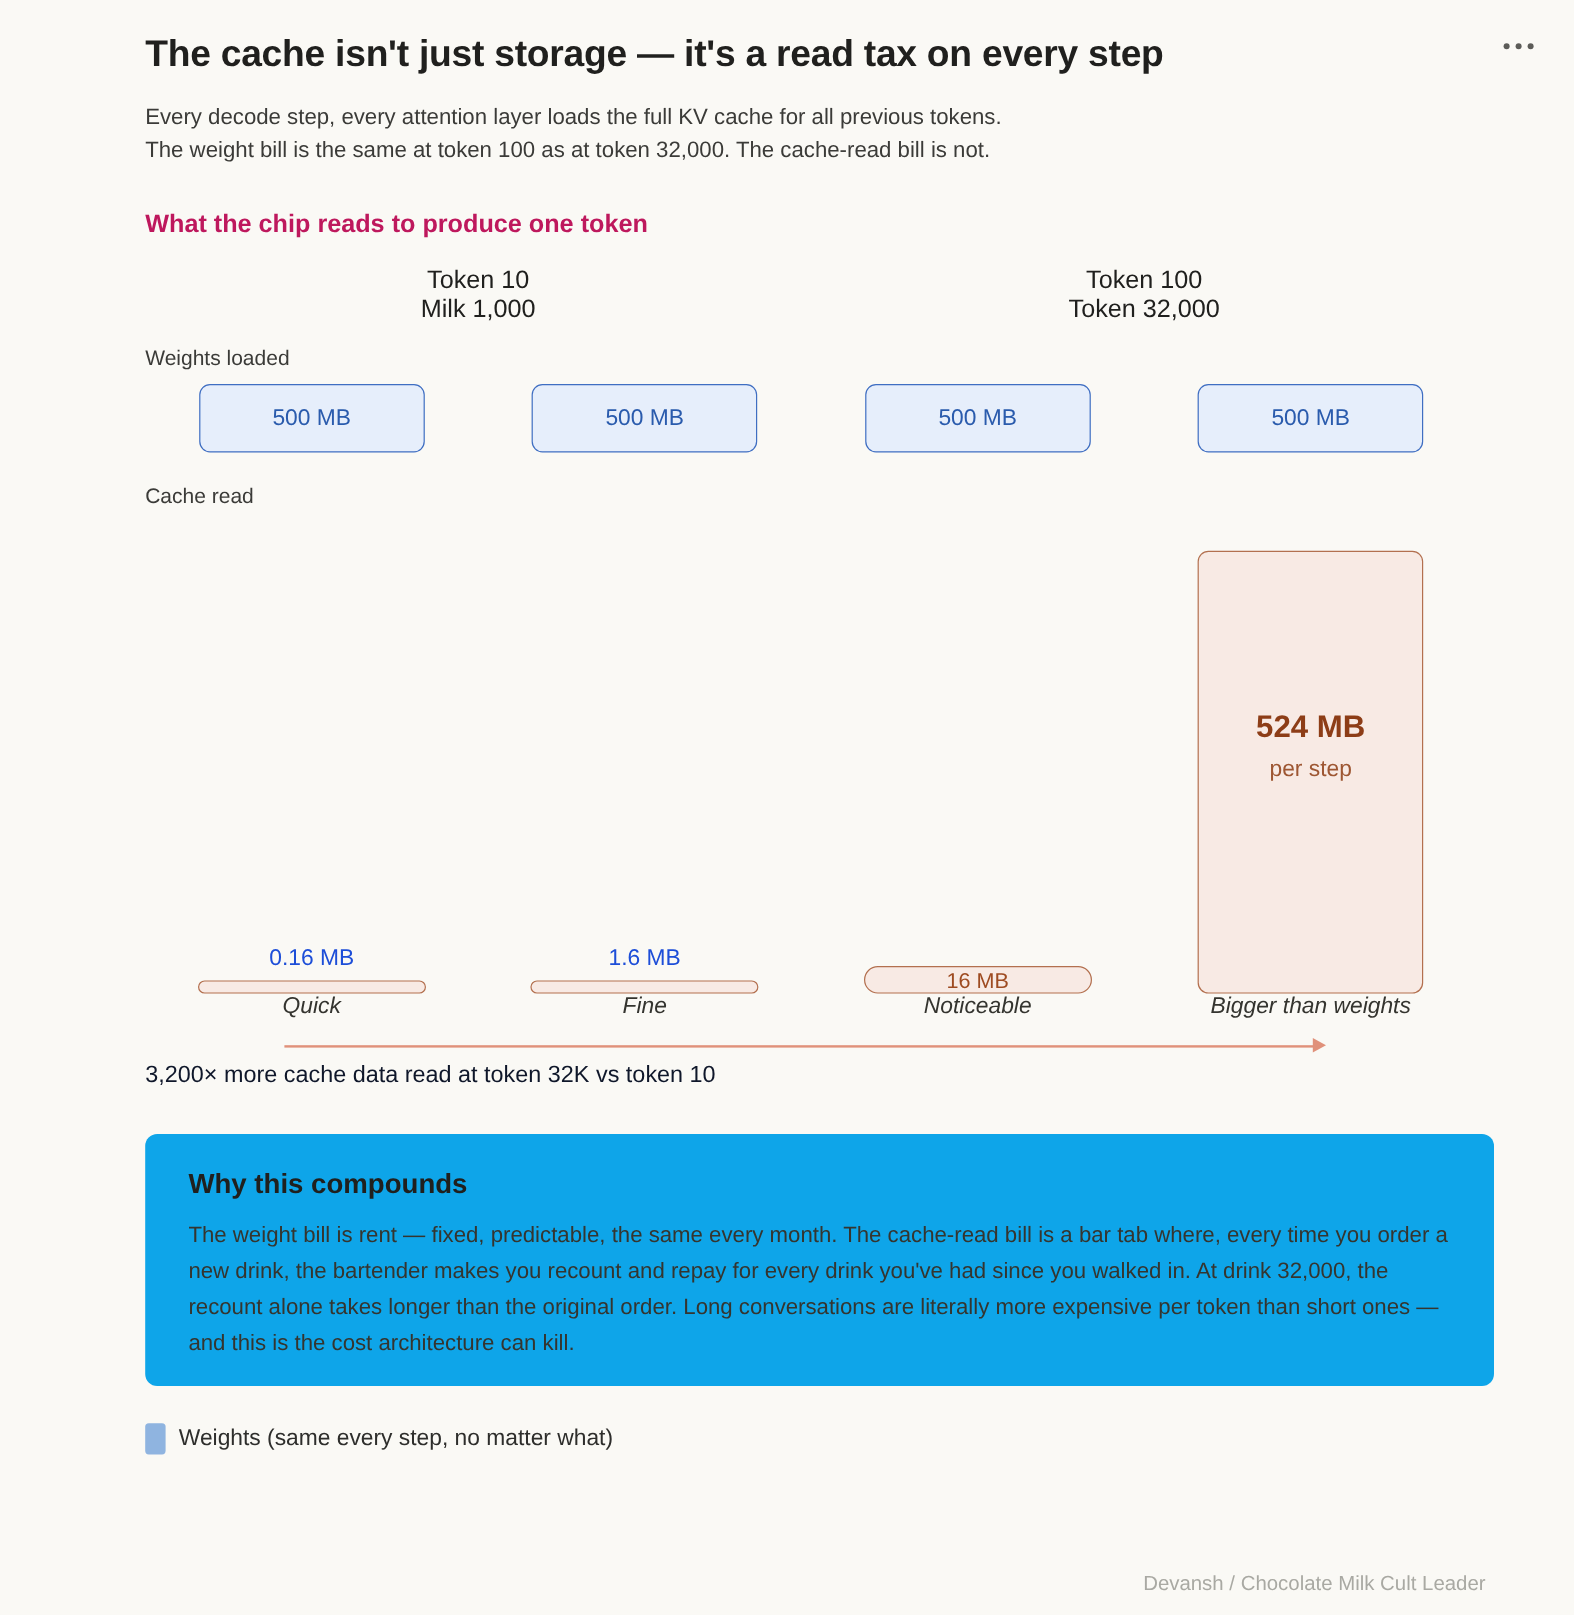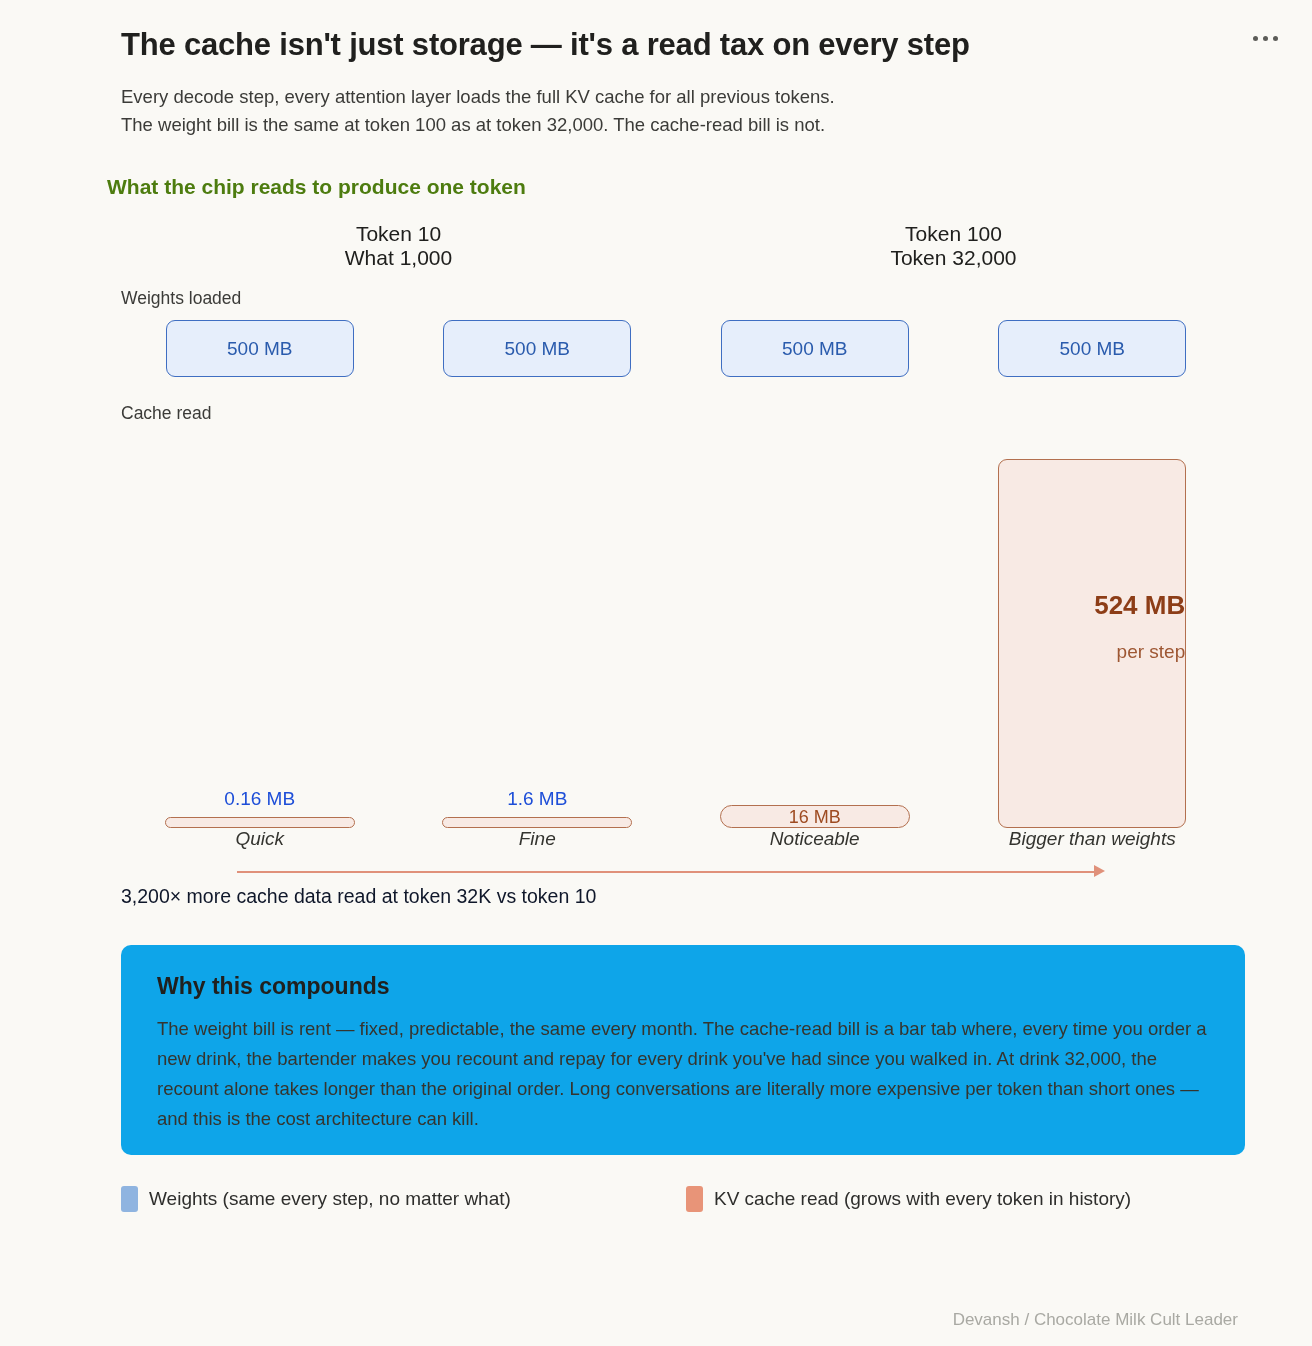--- a/index.html
+++ b/index.html
@@ -25,22 +25,22 @@
     font-size: 31px; font-weight: 700; letter-spacing: -0.2px;
     color: #20201e;
   }
   .subtitle {
     position: absolute; left: 121px; top: 83px;
     font-size: 18.5px; line-height: 28px; color: #3b3b38;
   }
 
   
   .section-label {
-    position: absolute; left: 107px; top: 175px;
-    font-size: 21px; font-weight: 700; color: #4d7c0f;
+    position: absolute; left: 121px; top: 175px;
+    font-size: 21px; font-weight: 700; color: #be185d;
   }
 
   .cols {
     position: absolute; left: 121px; top: 222px; width: 1110px;
     display: grid; grid-template-columns: repeat(2, 1fr);
   }
   .col-head {
     text-align: center; font-size: 21px; color: #20201e;
   }
 
@@ -85,21 +85,21 @@
   .bar.tiny  { width: 190px; height: 11px;  border-radius: 6px; }
   .bar.small { width: 190px; height: 11px;  border-radius: 6px; }
   .bar.mid   { width: 190px; height: 23px;  border-radius: 12px; align-items: center; }
   .bar.huge  { width: 188px; height: 369px; border-radius: 9px; align-items: flex-start; }
 
   .bar-value-inside {
     font-size: 18px; color: #9e4b21; line-height: 1;
   }
   .huge-inner {
     width: 100%; padding-top: 130px;
-    display: flex; flex-direction: column; align-items: flex-end; gap: 20px;
+    display: flex; flex-direction: column; align-items: center; gap: 10px;
   }
   .huge-value { font-size: 26px; font-weight: 700; color: #8d3d17; }
   .huge-sub   { font-size: 19px; color: #9e5733; }
 
   .caption {
     font-size: 19px; font-style: italic; color: #34342f;
     white-space: nowrap;
   }
 
   
@@ -161,21 +161,21 @@
   <div class="subtitle">
     <div>Every decode step, every attention layer loads the full KV cache for all previous tokens.</div>
     <div>The weight bill is the same at token 100 as at token 32,000. The cache-read bill is not.</div>
   </div>
 
   <div class="section-label">What the chip reads to produce one token</div>
 
   <div class="cols">
     <div class="col-head">Token 10</div>
     <div class="col-head">Token 100</div>
-    <div class="col-head">What 1,000</div>
+    <div class="col-head">Milk 1,000</div>
     <div class="col-head">Token 32,000</div>
   </div>
 
   <div class="row-label weights">Weights loaded</div>
 
   <div class="weights-row">
     <div class="weights-cell">
       <div class="weight-box">500 MB</div>
     </div>
     <div class="weights-cell">
@@ -233,21 +233,17 @@
   <div class="note">
     <div class="note-title">Why this compounds</div>
     <div class="note-body">The weight bill is rent — fixed, predictable, the same every month. The cache-read bill is a bar tab where, every time you order a new drink, the bartender makes you recount and repay for every drink you've had since you walked in. At drink 32,000, the recount alone takes longer than the original order. Long conversations are literally more expensive per token than short ones — and this is the cost architecture can kill.</div>
   </div>
 
   <div class="legend">
     <div class="legend-item first">
       <span class="swatch" style="background:#8fb4e0"></span>
       <span>Weights (same every step, no matter what)</span>
     </div>
-    <div class="legend-item">
-      <span class="swatch" style="background:#e89478"></span>
-      <span>KV cache read (grows with every token in history)</span>
-    </div>
   </div>
 
   <div class="footer">Devansh / Chocolate Milk Cult Leader</div>
 
 </div>
 
 </body></html>

